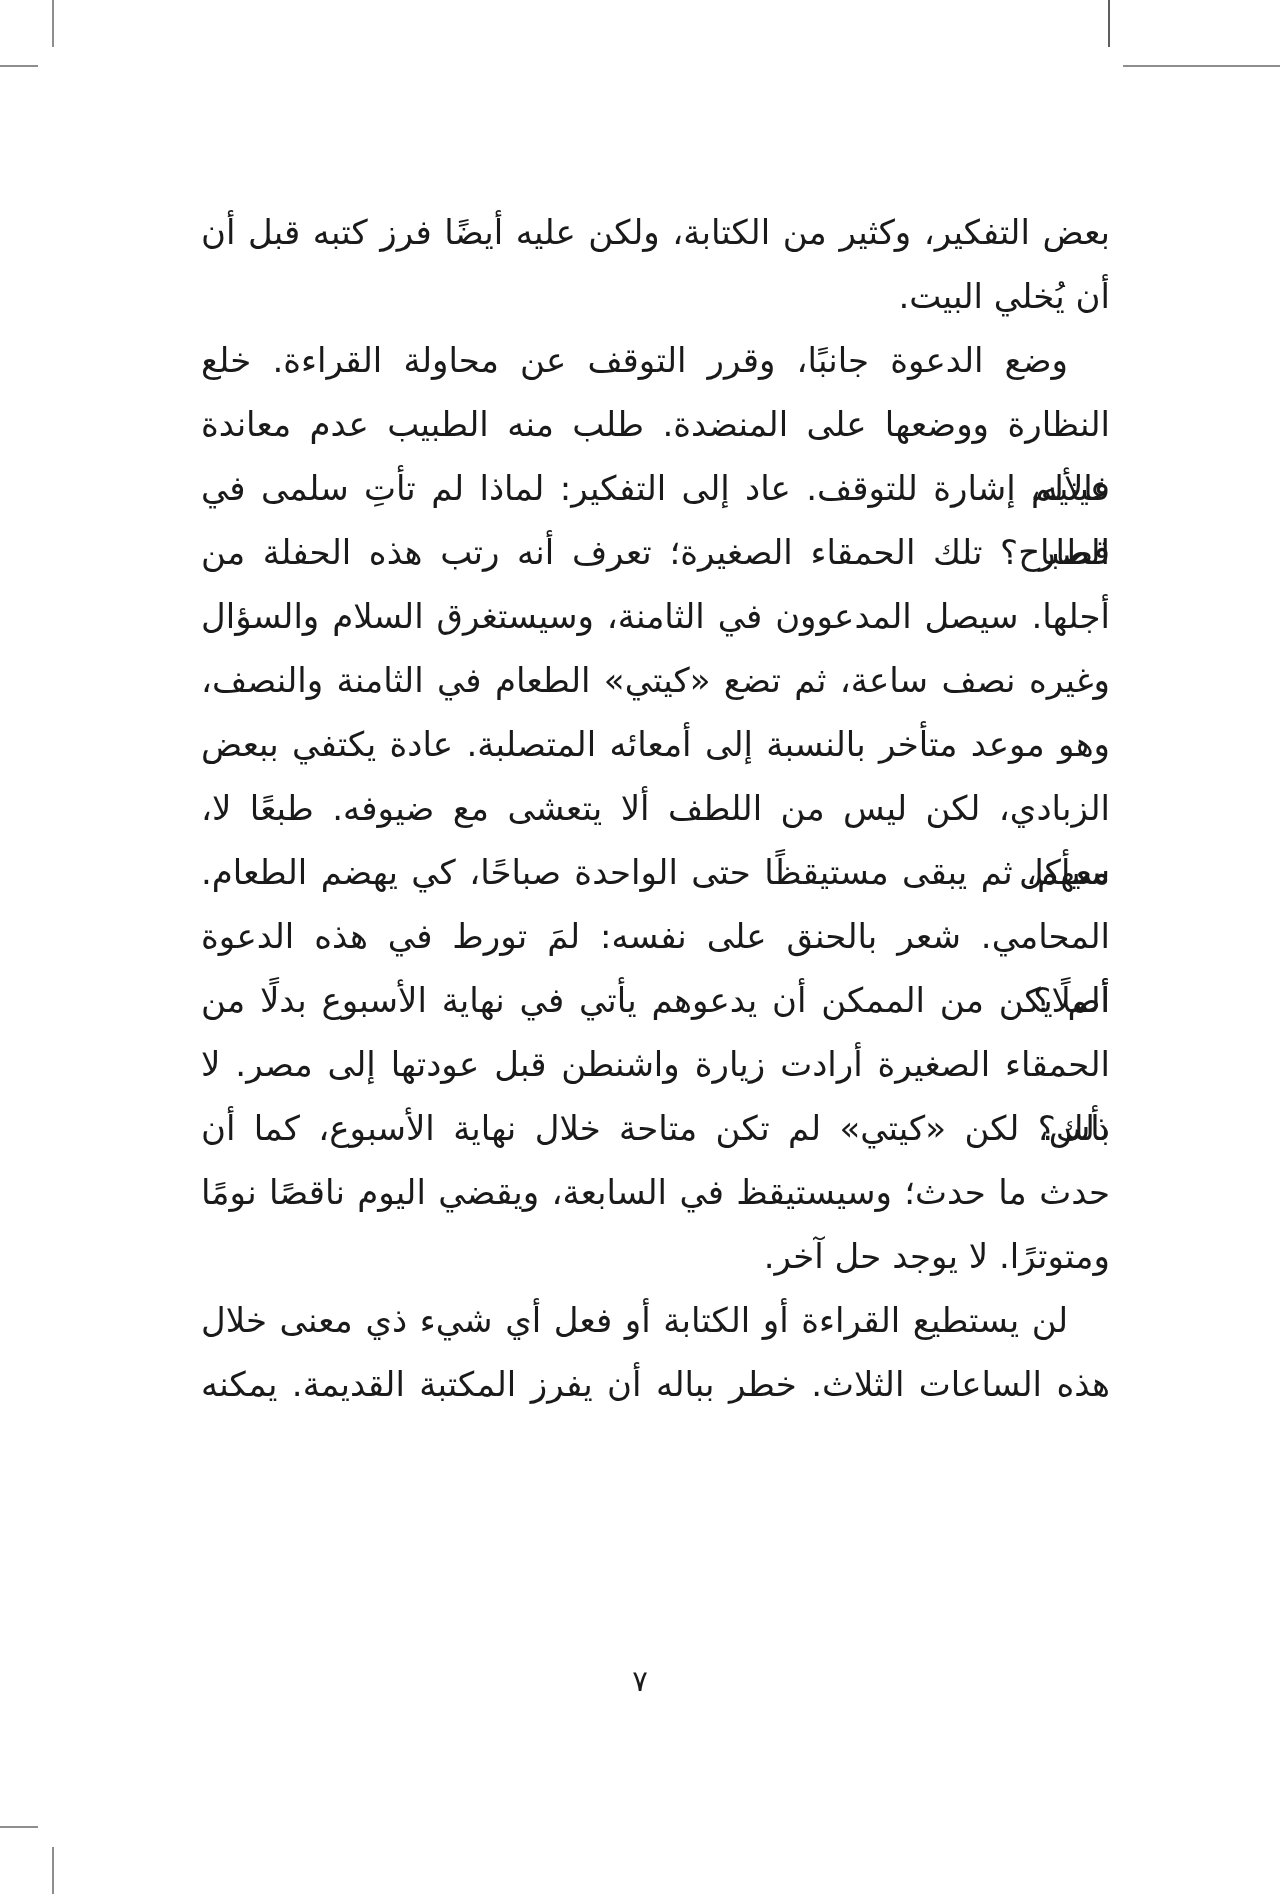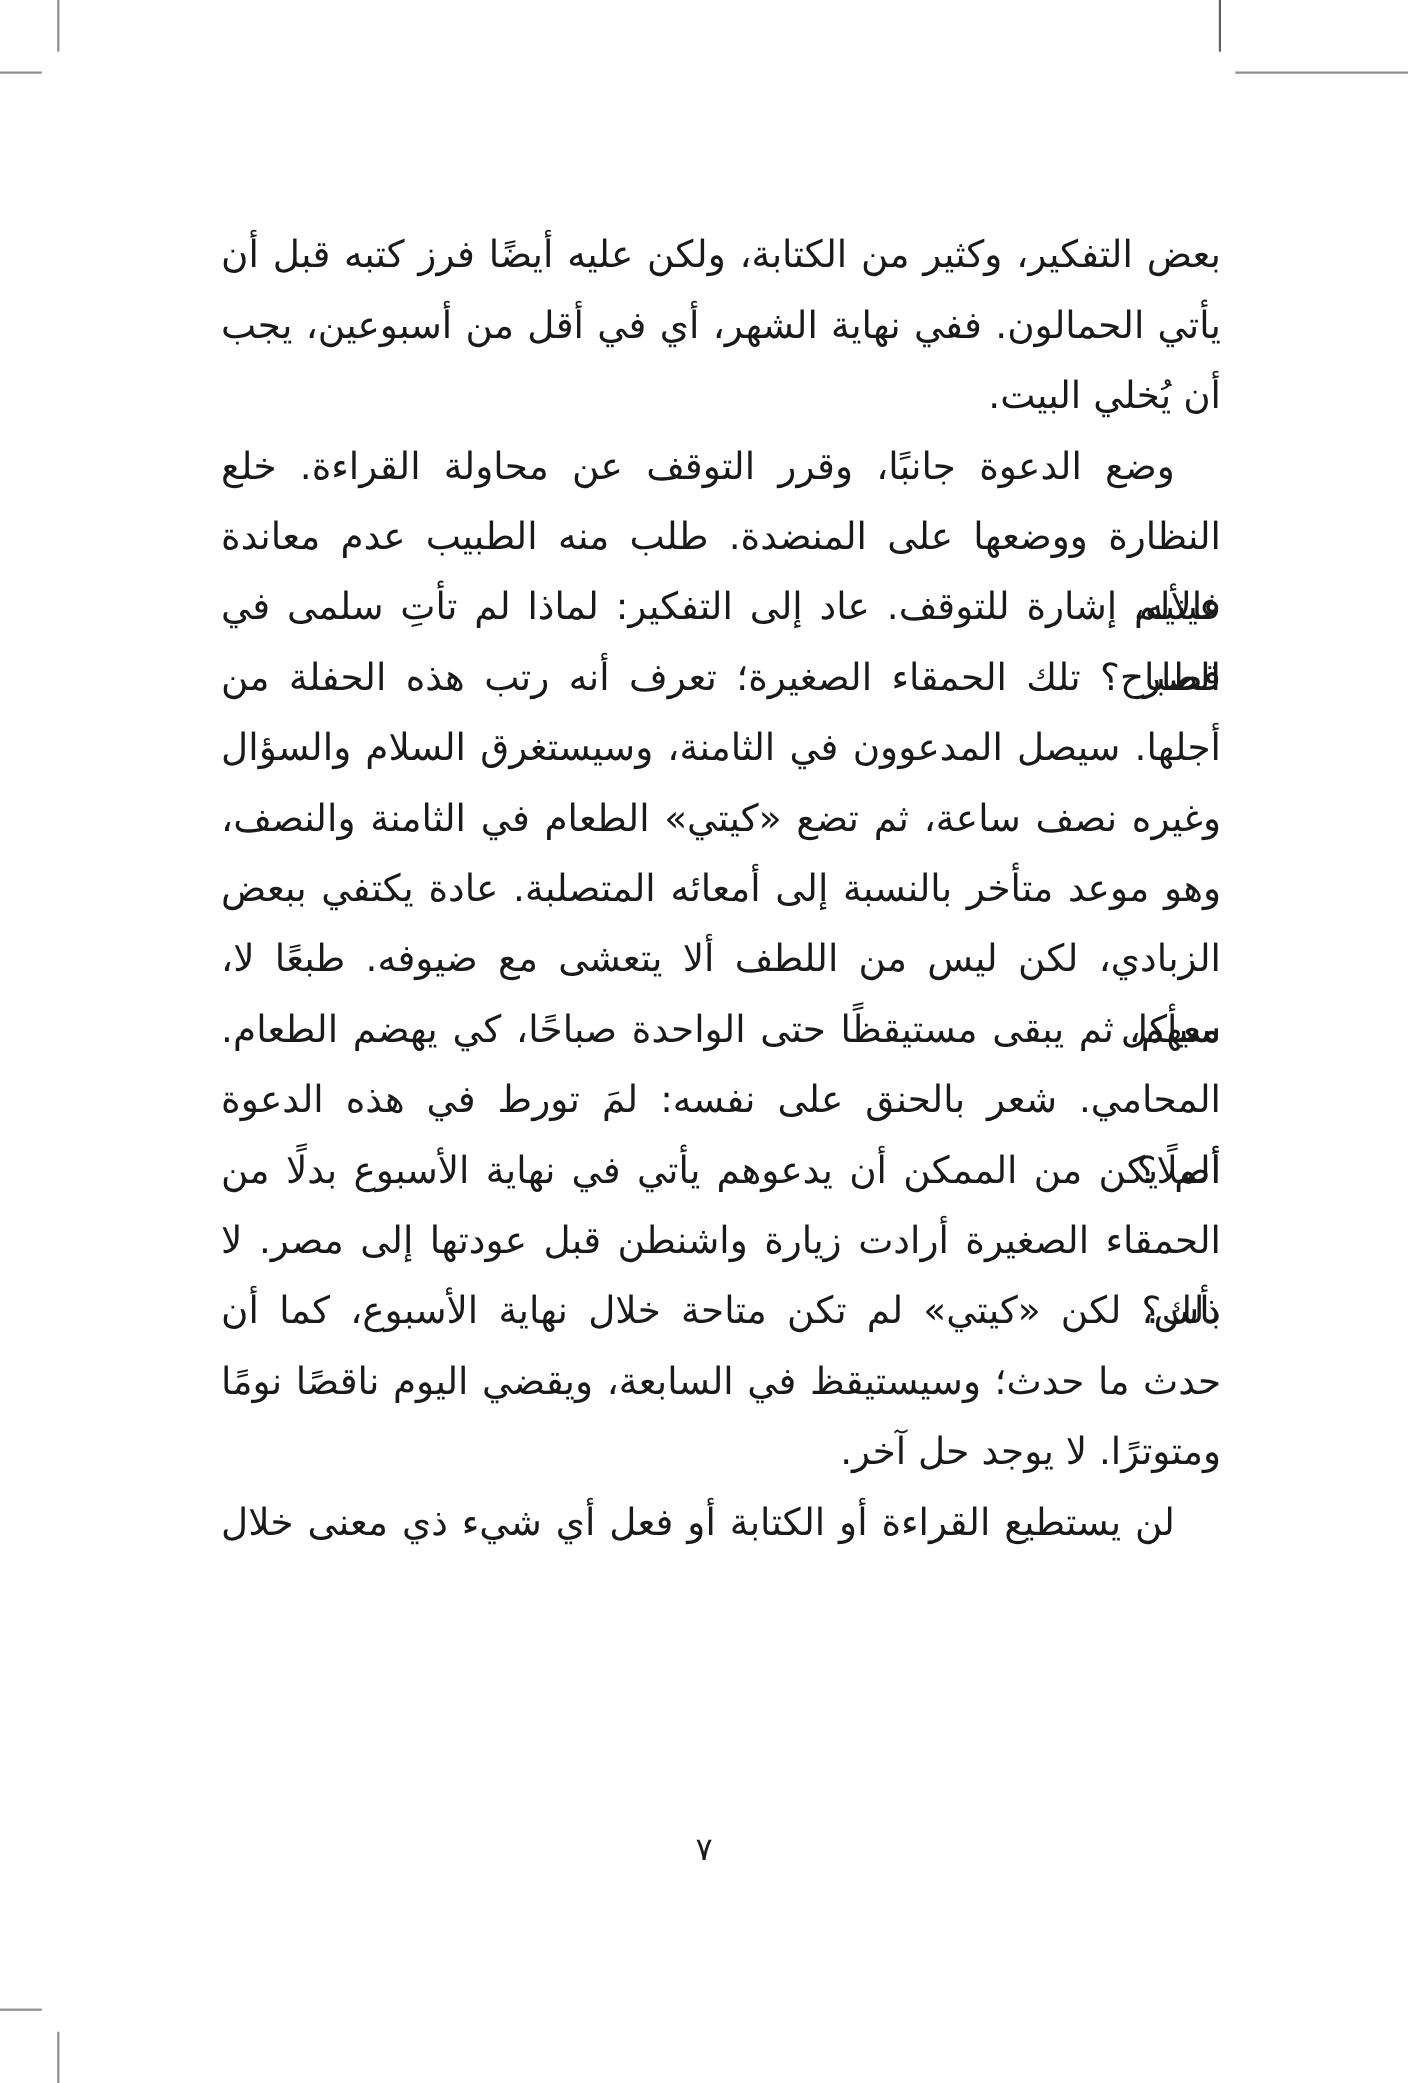--- a/index.html
+++ b/index.html
@@ -76,35 +76,35 @@
 
   <div class="crop-mark cm-tl-v"></div>
   <div class="crop-mark cm-tl-h"></div>
   <div class="crop-mark cm-tr-v"></div>
   <div class="crop-mark cm-tr-h"></div>
   <div class="crop-mark cm-bl-h"></div>
   <div class="crop-mark cm-bl-v"></div>
 
   <main class="text-block" id="text-block">
       <div class="text-line">بعض التفكير، وكثير من الكتابة، ولكن عليه أيضًا فرز كتبه قبل أن</div>
-      <div class="text-line">يأتي الحمالون. ففي نهاية الشهر، أي في أقل من أسبوعين، يجب</div>
       <div class="text-line para-end">أن يُخلي البيت.</div>
       <div class="text-line indent">وضع الدعوة جانبًا، وقرر التوقف عن محاولة القراءة. خلع</div>
       <div class="text-line">النظارة ووضعها على المنضدة. طلب منه الطبيب عدم معاندة عينيه،</div>
       <div class="text-line">فالألم إشارة للتوقف. عاد إلى التفكير: لماذا لم تأتِ سلمى في قطار</div>
       <div class="text-line">الصباح؟ تلك الحمقاء الصغيرة؛ تعرف أنه رتب هذه الحفلة من</div>
       <div class="text-line">أجلها. سيصل المدعوون في الثامنة، وسيستغرق السلام والسؤال</div>
       <div class="text-line">وغيره نصف ساعة، ثم تضع «كيتي» الطعام في الثامنة والنصف،</div>
       <div class="text-line">وهو موعد متأخر بالنسبة إلى أمعائه المتصلبة. عادة يكتفي ببعض</div>
       <div class="text-line">الزبادي، لكن ليس من اللطف ألا يتعشى مع ضيوفه. طبعًا لا، سيأكل</div>
       <div class="text-line">معهم، ثم يبقى مستيقظًا حتى الواحدة صباحًا، كي يهضم الطعام.</div>
       <div class="text-line">المحامي. شعر بالحنق على نفسه: لمَ تورط في هذه الدعوة أصلًا؟</div>
       <div class="text-line">ألم يكن من الممكن أن يدعوهم يأتي في نهاية الأسبوع بدلًا من</div>
       <div class="text-line">الحمقاء الصغيرة أرادت زيارة واشنطن قبل عودتها إلى مصر. لا بأس،</div>
       <div class="text-line">ذلك؟ لكن «كيتي» لم تكن متاحة خلال نهاية الأسبوع، كما أن</div>
       <div class="text-line">حدث ما حدث؛ وسيستيقظ في السابعة، ويقضي اليوم ناقصًا نومًا</div>
       <div class="text-line para-end">ومتوترًا. لا يوجد حل آخر.</div>
       <div class="text-line indent">لن يستطيع القراءة أو الكتابة أو فعل أي شيء ذي معنى خلال</div>
+      <div class="text-line">هذه الساعات الثلاث. خطر بباله أن يفرز المكتبة القديمة. يمكنه</div>
     </main>
 
   <div class="page-number">٧</div>
 
 </div>
 
 </body></html>

